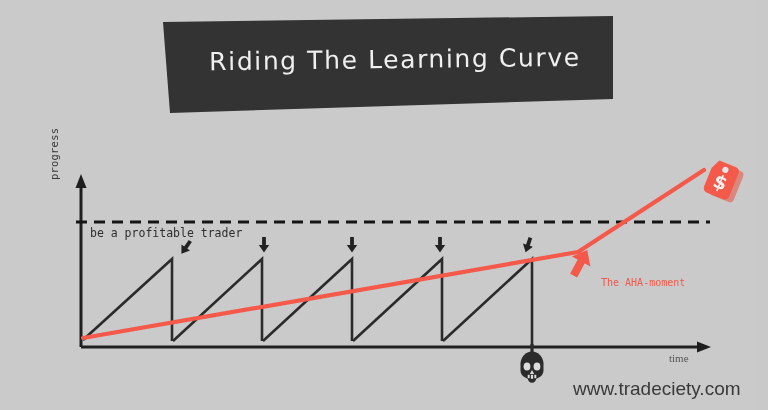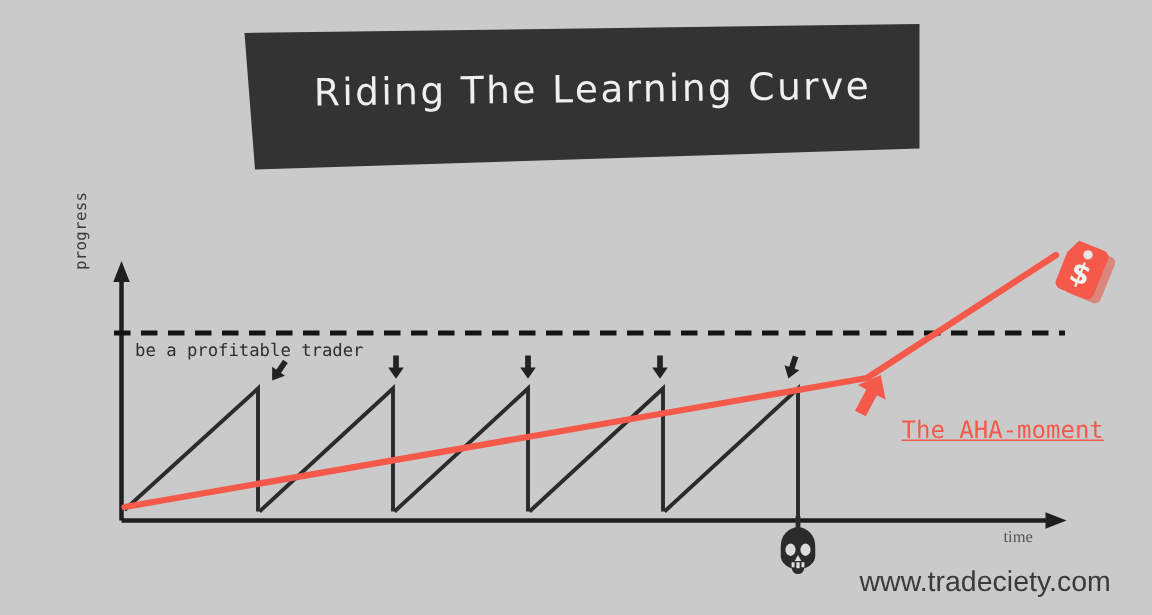--- a/index.html
+++ b/index.html
@@ -65,24 +65,23 @@
     margin-top: 23px;
   }
   #label-change-strategy {
     left: 199px;
     top: 236px;
     font-size: 11.5px;
   }
   #label-aha {
     left: 601px;
     top: 277px;
-    font-size: 16px;
+    font-size: 10px;
     color: #f4594a;
     font-family: "DejaVu Sans Mono", monospace;
-    text-decoration: underline;
   }
   #label-progress {
     left: 48px;
     top: 180px;
     font-size: 10.5px;
     color: #3a3a3a;
     transform: rotate(-90deg);
     transform-origin: left top;
     letter-spacing: 0.2px;
   }

